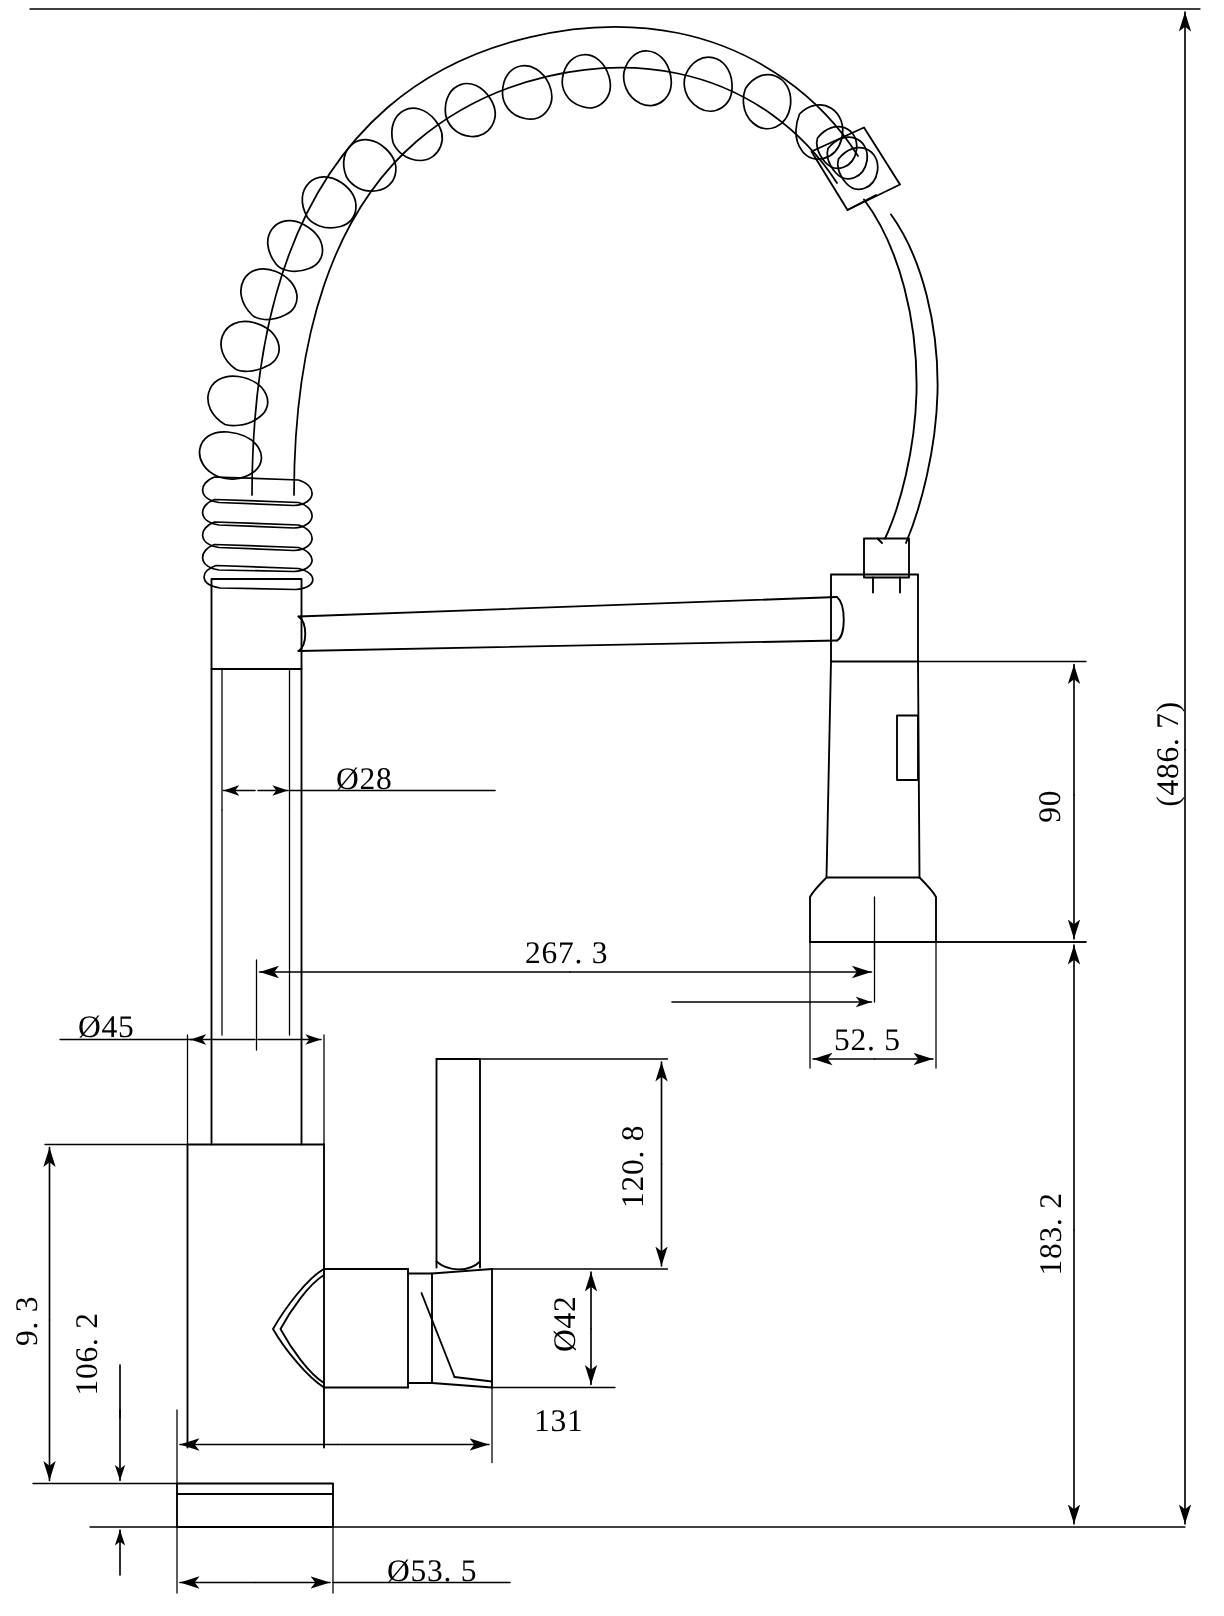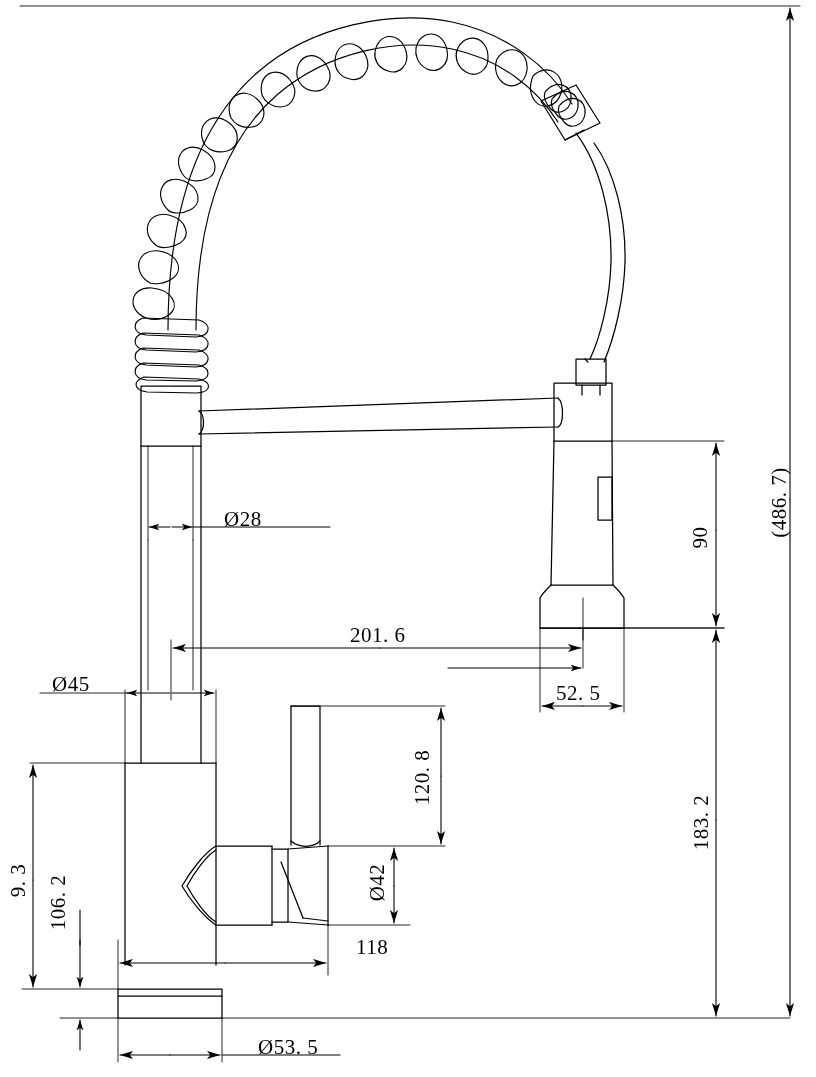--- a/index.html
+++ b/index.html
@@ -225,33 +225,33 @@
       <path d="M441,776 L441,708" marker-end="url(#ah)"></path>
       <path d="M441,776 L441,844" marker-end="url(#ah)"></path>
     </g>
   </g>
 </svg>
 
 <div class="dimtext" style="left:224px;top:507px;font-family:Liberation Serif, serif;">Ø28</div>
 
 <div class="dimtext" style="left:52px;top:672px;font-family:Liberation Serif, serif;">Ø45</div>
 
-<div class="dimtext" style="left:350px;top:623px;">201. 6</div>
+<div class="dimtext" style="left:350px;top:623px;">267. 3</div>
 
 <div class="dimtext" style="left:556px;top:681px;font-family:Liberation Serif, serif;">52. 5</div>
 
 <div class="dimtext rot" style="left:680px;top:525px;width:40px;text-align:center;">90</div>
 
 <div class="dimtext rot" style="left:661px;top:810px;width:80px;text-align:center;">183. 2</div>
 
 <div class="dimtext rot" style="left:729px;top:490px;width:100px;text-align:center;">(486. 7)</div>
 
 <div class="dimtext rot" style="left:-22px;top:868px;width:80px;text-align:center;">9. 3</div>
 
 <div class="dimtext rot" style="left:28px;top:890px;width:60px;text-align:center;">106. 2</div>
 
-<div class="dimtext" style="left:356px;top:935px;">118</div>
+<div class="dimtext" style="left:356px;top:935px;">131</div>
 
 <div class="dimtext" style="left:258px;top:1035px;">Ø53. 5</div>
 
 <div class="dimtext rot" style="left:337px;top:870px;width:80px;text-align:center;">Ø42</div>
 
 <div class="dimtext rot" style="left:382px;top:765px;width:80px;text-align:center;">120. 8</div>
 
 </body></html>

